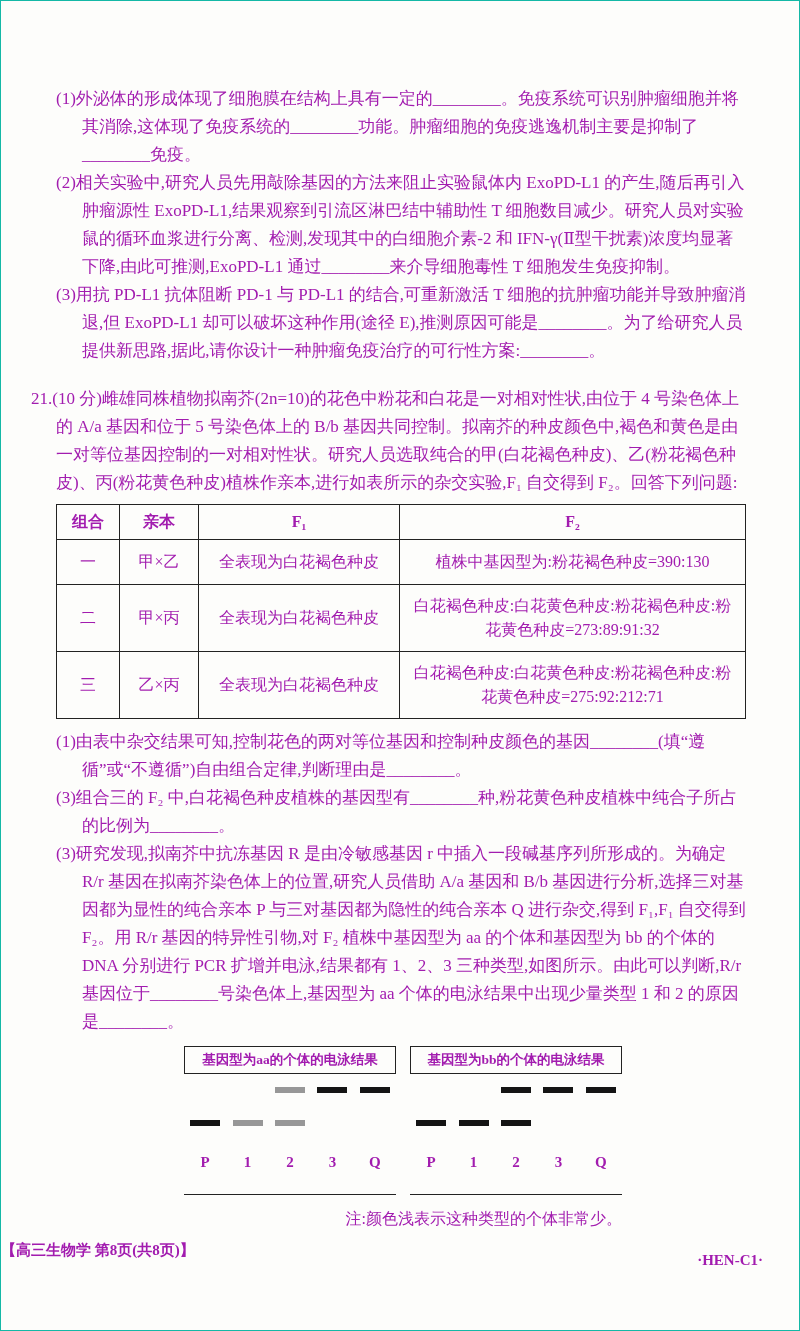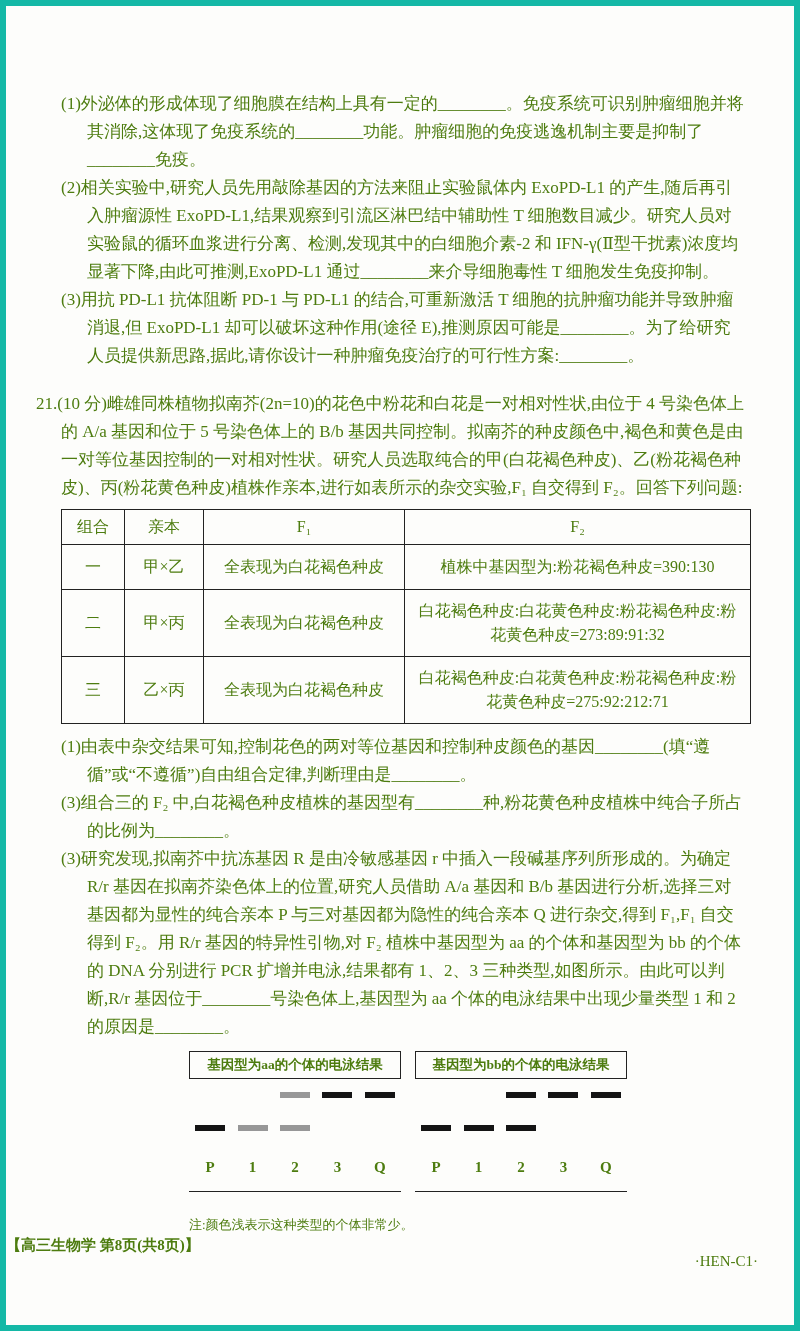--- a/index.html
+++ b/index.html
@@ -1,23 +1,23 @@
 <!DOCTYPE html>
 <html><head>
 <meta charset="utf-8">
 <style>
   html,body { margin:0; padding:0; background:#e9e9e9; }
   .page {
     position:relative;
     width:800px; height:1331px;
     margin:0 auto;
     background:#fdfdfb;
-    border:6px solid #14b8a6;
+    border:1px solid #14b8a6;
     box-sizing:border-box;
-    color:#4d7c0f;
+    color:#a21caf;
     font-family:"Liberation Serif","DejaVu Serif",serif;
     overflow:hidden;
   }
   .content { padding:84px 50px 0 55px; font-size:17px; line-height:28px; }
   p { margin:0; }
   .q20-item { padding-left:26px; text-indent:-26px; }
   .q21-stem { margin-left:-25px; padding-left:25px; text-indent:-25px; margin-top:20px; }
   .q21-item { padding-left:26px; text-indent:-26px; }
 
   table.cross {
@@ -26,59 +26,59 @@
     margin:7px 0 9px 0;
     font-size:16px;
     line-height:24px;
   }
   table.cross th, table.cross td {
     border:1.5px solid #222222;
     text-align:center;
     vertical-align:middle;
     padding:4px 6px;
   }
-  table.cross th { font-weight:normal; height:26px;margin-left:20px; }
+  table.cross th { font-weight:bold; height:26px;margin-left:20px; }
   .col-group { width:50px; }
   .col-parents { width:66px; }
   .col-f1 { width:188px; }
   td.bold-cell { font-weight:normal; }
   td.f2-left { text-align:left; padding-left:9px; padding-right:6px; }
   tr.row-tall td { height:58px; }
   tr.row-short td { height:36px; }
 
   .figure { margin:10px 0 0 128px; width:438px; }
   .panels { display:flex; gap:14px; }
-  .panel { width:212px; border-bottom:1.5px solid #222; padding-bottom:10px; box-sizing:border-box; }
+  .panel { width:212px; border-bottom:1.5px solid #222; padding-bottom:18px; box-sizing:border-box; }
   .panel-header {
     border:1.5px solid #222;
     font-size:13.5px; font-weight:bold;
     text-align:center; padding:5px 1px;
     line-height:16px;
   }
   .gel-area { position:relative; height:72px; }
   .band {
     position:absolute;
     width:30px; height:6px;
     background:#141414;
     transform:translateX(-50%);
   }
   .band.light { background:#979797; }
   .band.row-upper { top:13px; }
   .band.row-lower { top:46px; }
   .lane-labels { display:flex; font-size:15px; font-weight:bold; margin-top:2px; }
   .lane-labels span { flex:1; text-align:center; }
-  .figure-note { text-align:left; font-size:13px; margin-top:19px; }
+  .figure-note { text-align:right; font-size:16px; margin-top:10px; }
 
   .footer {
     position:absolute;
     bottom:70px; left:0; right:0;
     text-align:left;
     font-size:15px; font-weight:bold;
   }
-  .footer .code { position:absolute; right:36px; top:17px; font-weight:normal; }
+  .footer .code { position:absolute; right:36px; top:11px; font-weight:bold; }
 </style>
 </head>
 <body>
 
 <div class="page">
   <div class="content">
 
     <p class="q20-item">(1)外泌体的形成体现了细胞膜在结构上具有一定的________。免疫系统可识别肿瘤细胞并将其消除,这体现了免疫系统的________功能。肿瘤细胞的免疫逃逸机制主要是抑制了________免疫。</p>
     <p class="q20-item">(2)相关实验中,研究人员先用敲除基因的方法来阻止实验鼠体内 ExoPD-L1 的产生,随后再引入肿瘤源性 ExoPD-L1,结果观察到引流区淋巴结中辅助性 T 细胞数目减少。研究人员对实验鼠的循环血浆进行分离、检测,发现其中的白细胞介素-2 和 IFN-γ(Ⅱ型干扰素)浓度均显著下降,由此可推测,ExoPD-L1 通过________来介导细胞毒性 T 细胞发生免疫抑制。</p>
     <p class="q20-item">(3)用抗 PD-L1 抗体阻断 PD-1 与 PD-L1 的结合,可重新激活 T 细胞的抗肿瘤功能并导致肿瘤消退,但 ExoPD-L1 却可以破坏这种作用(途径 E),推测原因可能是________。为了给研究人员提供新思路,据此,请你设计一种肿瘤免疫治疗的可行性方案:________。</p>

